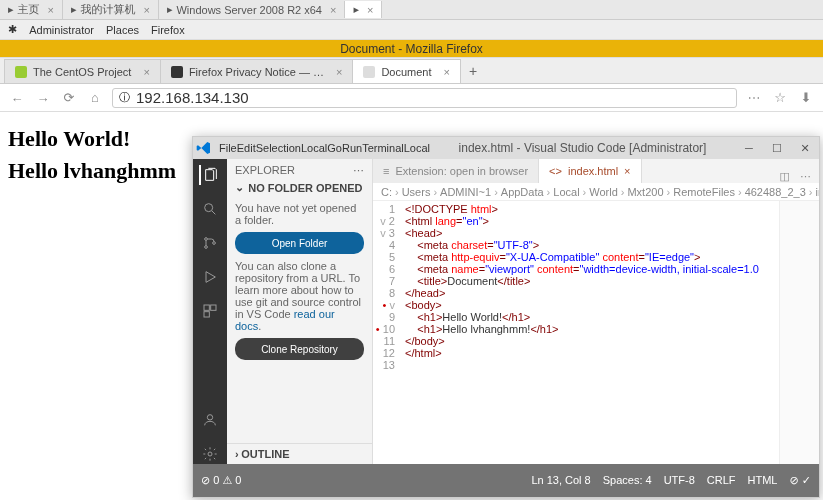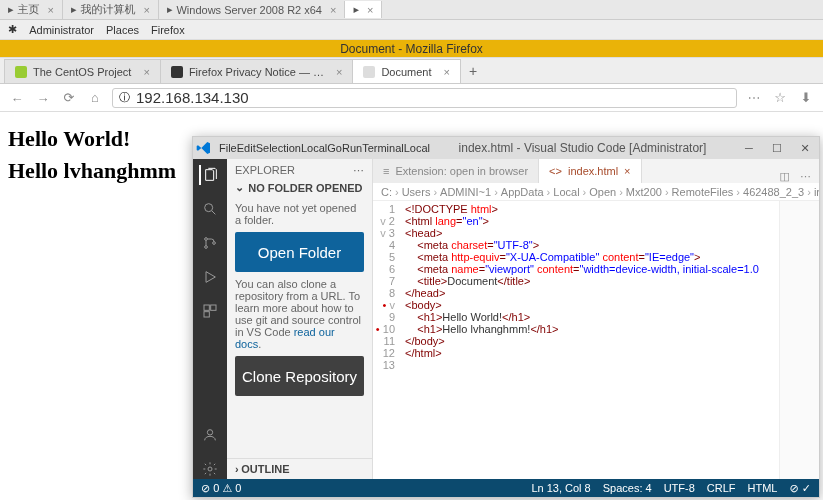--- a/index.html
+++ b/index.html
@@ -33,36 +33,36 @@
 .vs-winbtns div{width:28px;height:22px;display:flex;align-items:center;justify-content:center;cursor:pointer;color:#555}
 .vs-body{flex:1;display:flex;overflow:hidden}
 .vs-actbar{width:34px;background:#333;display:flex;flex-direction:column;align-items:center;padding-top:6px;gap:14px}
 .vs-actbar .ico{width:20px;height:20px;color:#999;cursor:pointer;display:flex;align-items:center;justify-content:center}
 .vs-actbar .ico.active{color:#fff;border-left:2px solid #fff;margin-left:-2px;padding-left:2px}
 .vs-actbar .spacer{flex:1}
 .vs-side{width:146px;background:#f3f3f3;border-right:1px solid #ddd;display:flex;flex-direction:column;font-size:10px}
 .vs-side-hdr{height:22px;display:flex;align-items:center;justify-content:space-between;padding:0 8px;text-transform:uppercase;font-size:9px;color:#666}
 .vs-side-sec{padding:0 8px;font-size:9px;font-weight:bold;color:#444;text-transform:uppercase;display:flex;align-items:center;gap:4px}
 .vs-side-body{padding:8px;color:#666;font-size:10px}
-.vs-btn{display:block;width:100%;height:40px;background:#0e639c;color:#fff;border:none;border-radius:2px;font-size:15px;cursor:pointer;margin:6px 0}
+.vs-btn{display:block;width:100%;height:22px;background:#0e639c;color:#fff;border:none;border-radius:10px;font-size:10px;cursor:pointer;margin:6px 0}
 .vs-btn.sec{background:#404040}
 .vs-link{color:#0e639c;cursor:pointer}
 .vs-outline{border-top:1px solid #ddd;padding:4px 8px;font-size:9px;font-weight:bold;color:#444;text-transform:uppercase}
 .vs-editor{flex:1;display:flex;flex-direction:column;background:#fff;overflow:hidden}
 .vs-tabs{height:24px;background:#f3f3f3;display:flex;align-items:flex-end}
 .vs-tab{height:24px;padding:0 10px;display:flex;align-items:center;gap:6px;font-size:11px;color:#888;background:#ececec;border-right:1px solid #ddd;cursor:pointer}
 .vs-tab.active{background:#fff;color:#a74b2b}
 .vs-tab-actions{margin-left:auto;padding:0 8px;display:flex;gap:10px;color:#888;font-size:12px}
 .vs-bc{height:18px;padding:0 8px;font-size:10px;color:#888;display:flex;align-items:center;gap:3px;border-bottom:1px solid #eee;overflow:hidden;white-space:nowrap}
 .vs-bc .sep{color:#aaa}
 .vs-code{flex:1;display:flex;font-family:Consolas,monospace;font-size:11px;overflow:hidden;position:relative}
 .vs-gutter{width:28px;text-align:right;padding:2px 6px 2px 2px;color:#999;background:#fff;user-select:none}
 .vs-lines{flex:1;padding:2px 4px;white-space:pre;color:#333;position:relative}
 .vs-mini{width:40px;background:#fafafa;border-left:1px solid #eee}.t-blue{color:#0000ff}.t-brown{color:#800000}.t-attr{color:#ff0000}
-.vs-status{height:18px;background:#0c4a6e;display:flex;align-items:center;padding:0 8px;color:#fff;font-size:10px;gap:12px}
+.vs-status{height:33px;background:#737373;display:flex;align-items:center;padding:0 8px;color:#fff;font-size:10px;gap:12px}
 .vs-status .right{margin-left:auto;display:flex;gap:12px}
 svg{width:16px;height:16px}
 </style>
 </head>
 <body>
 
 <div class="sys-tabs" id="sys-tabs">
     <div class="sys-tab">
       <span>▸</span>
       <span>主页</span>
@@ -245,21 +245,21 @@
           <span>C:</span>
           <span class="sep">›</span>
           <span>Users</span>
           <span class="sep">›</span>
           <span>ADMINI~1</span>
           <span class="sep">›</span>
           <span>AppData</span>
           <span class="sep">›</span>
           <span>Local</span>
           <span class="sep">›</span>
-          <span>Open</span>
+          <span>World</span>
           <span class="sep">›</span>
           <span>Mxt200</span>
           <span class="sep">›</span>
           <span>RemoteFiles</span>
           <span class="sep">›</span>
           <span>462488_2_3</span>
           <span class="sep">›</span>
           <span>index.html</span>
         </div>
       <div class="vs-code">

